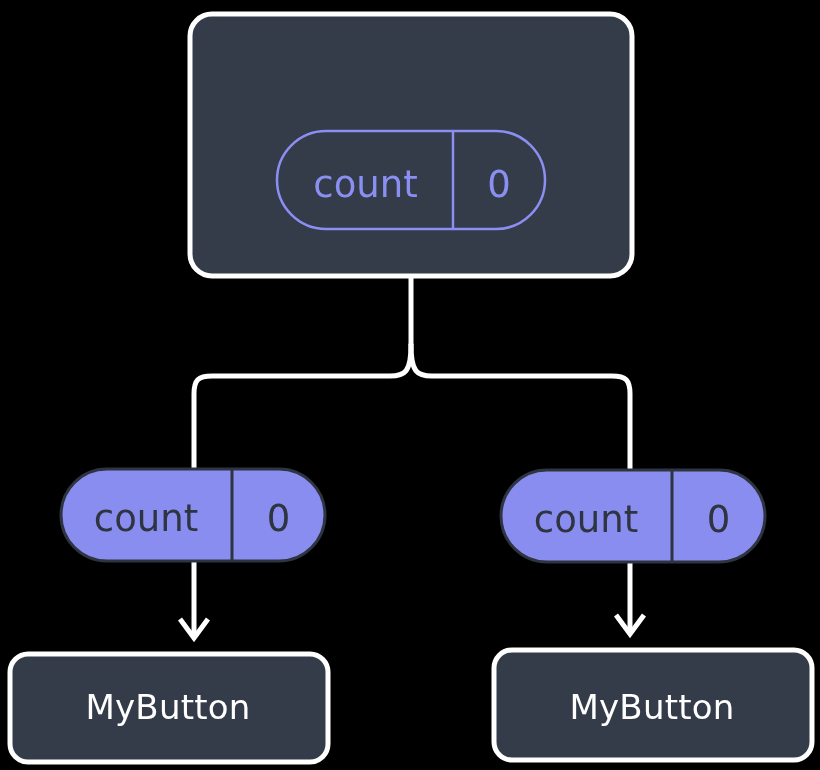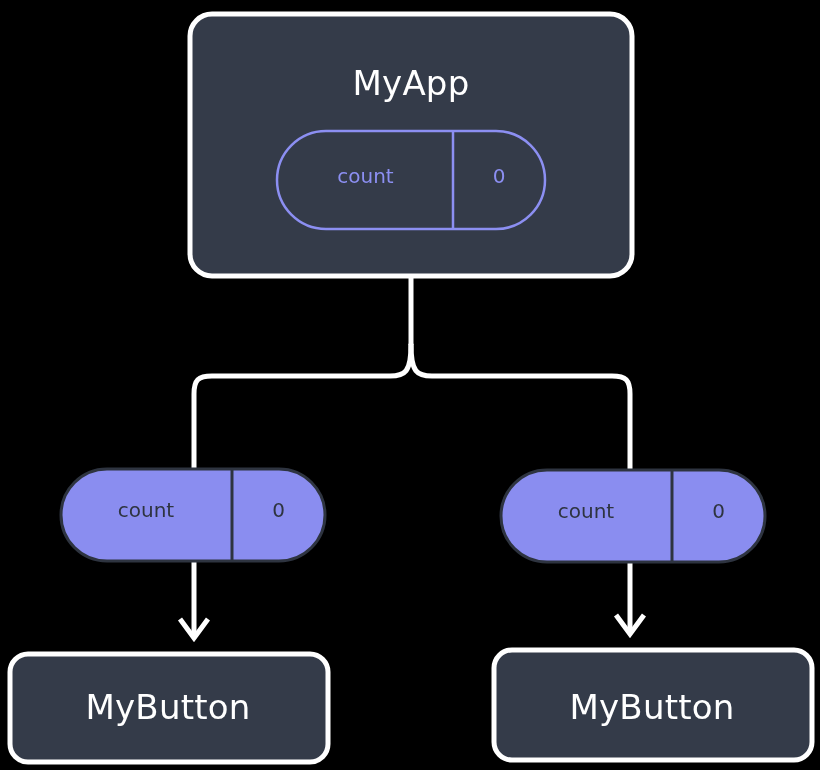--- a/index.html
+++ b/index.html
@@ -32,21 +32,21 @@
     font-size: 34px;
     font-weight: 400;
     white-space: nowrap;
     letter-spacing: 0.2px;
     line-height: 1;
     text-align: center;
     pointer-events: none;
   }
   .pill-text {
     position: absolute;
-    font-size: 20px;
+    font-size: 37px;
     font-weight: 400;
     white-space: nowrap;
     line-height: 1;
     text-align: center;
     pointer-events: none;
   }
   .pill-text.outlined { color: #8c8ff2; }
   .pill-text.filled   { color: #2e3440; }
 
   
@@ -129,21 +129,20 @@
 
     <g>
       <rect x="10" y="654" width="318" height="108" rx="18" ry="18" fill="#343b49" stroke="#ffffff" stroke-width="5"></rect>
     </g>
 
     <g>
       <rect x="494" y="650" width="318" height="110" rx="18" ry="18" fill="#343b49" stroke="#ffffff" stroke-width="5"></rect>
     </g>
   </svg>
 
-  <div class="node-label" id="label-myapp">MyApp</div>
 
   <div class="pill-text outlined" id="pill-top-key">count</div>
   <div class="pill-text outlined" id="pill-top-value">0</div>
 
   <div class="pill-text filled" id="pill-left-key">count</div>
   <div class="pill-text filled" id="pill-left-value">0</div>
 
   <div class="pill-text filled" id="pill-right-key">count</div>
   <div class="pill-text filled" id="pill-right-value">0</div>
 

